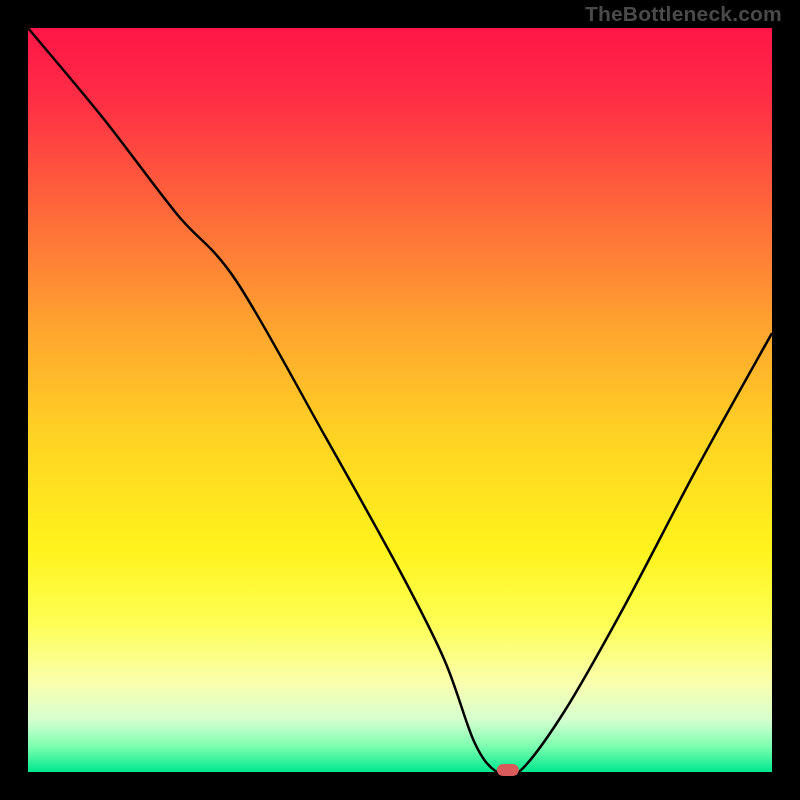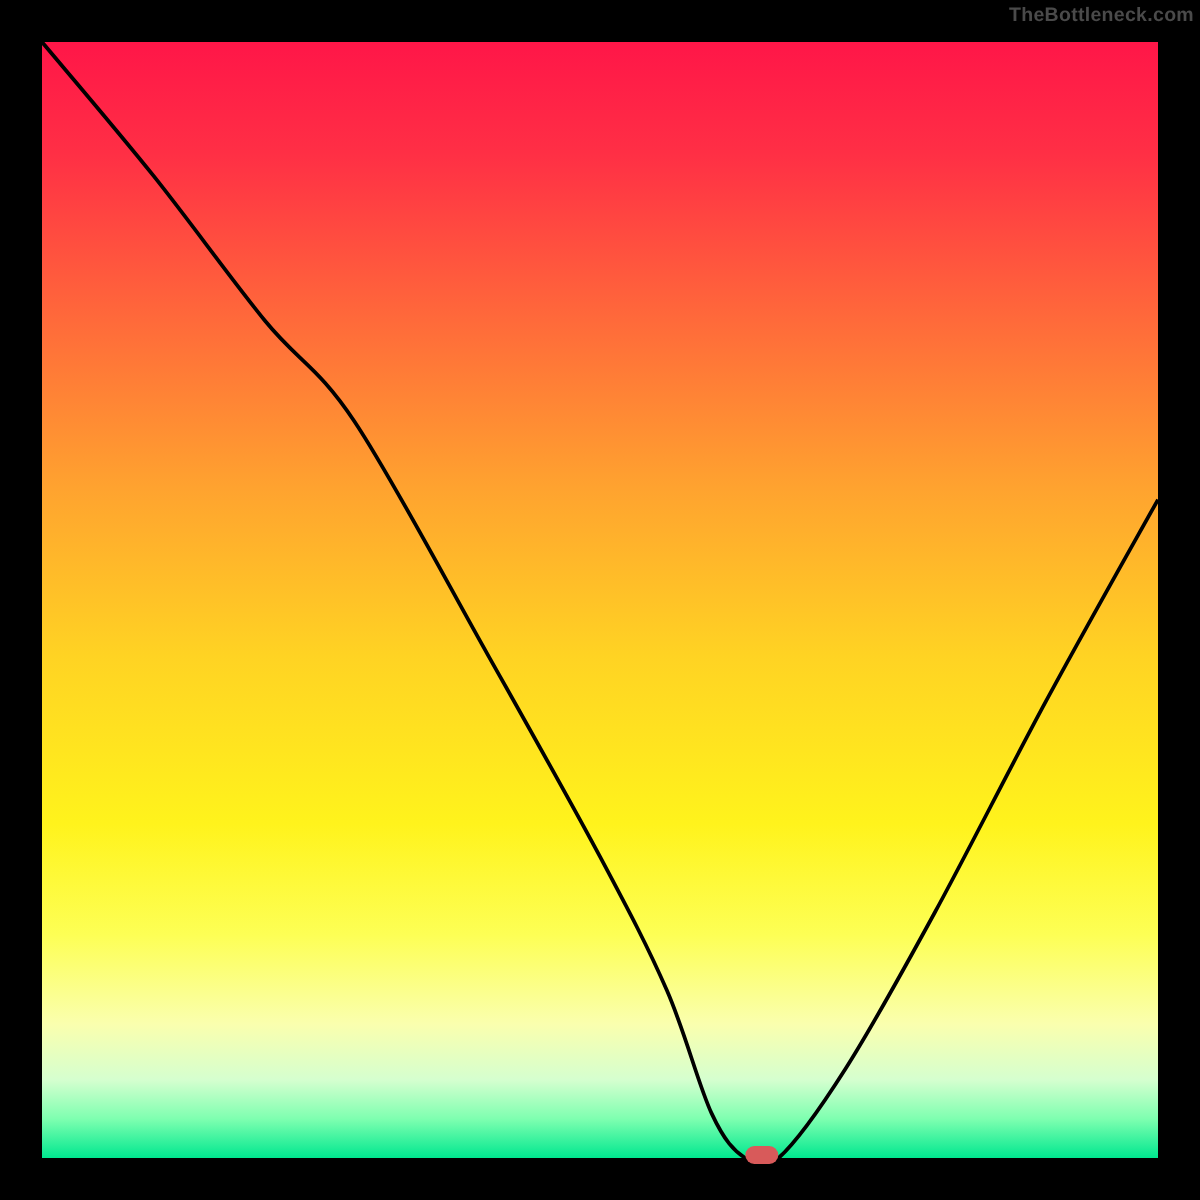--- a/index.html
+++ b/index.html
@@ -13,22 +13,22 @@
   }
   .frame {
     position: relative;
     width: 800px;
     height: 800px;
     background: #000;
   }
   .watermark {
     position: absolute;
     top: 2px;
-    right: 4px;
-    font-size: 13px;
+    right: 18px;
+    font-size: 21px;
     font-weight: 600;
     color: #4a4a4a;
     letter-spacing: 0.2px;
     z-index: 10;
     text-align: center;
   }
   svg {
     display: block;
   }
 </style>

